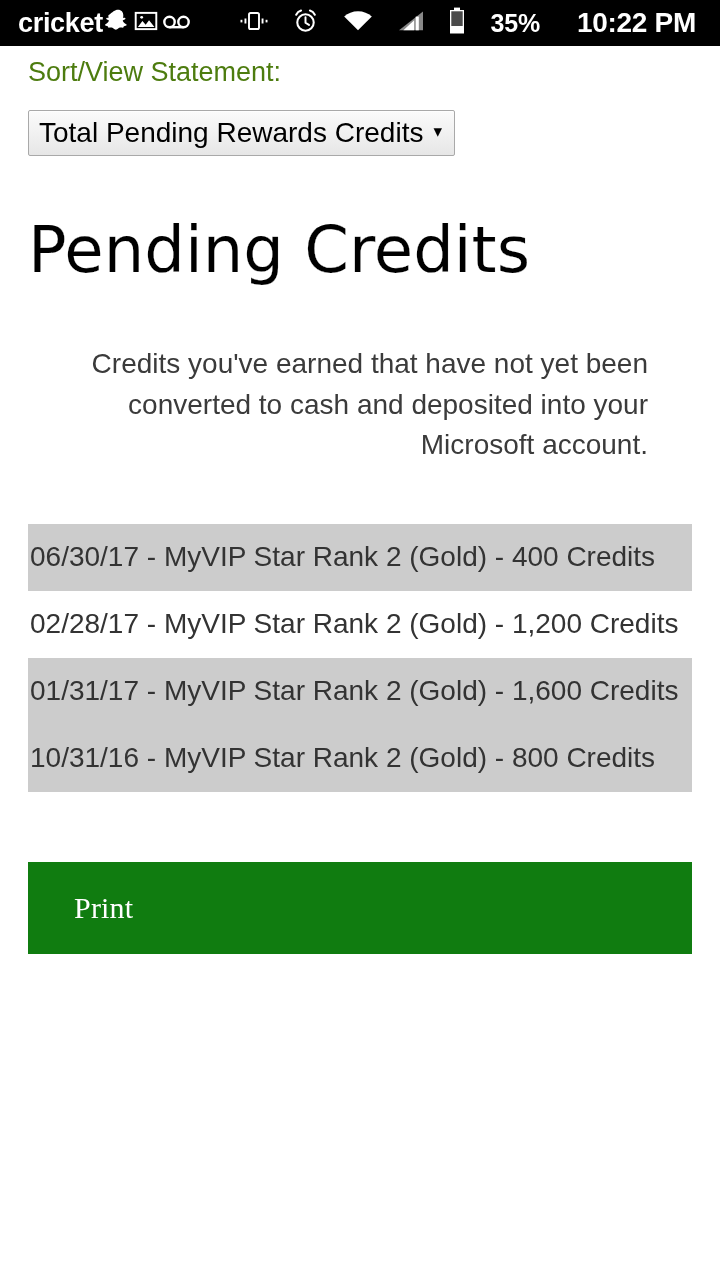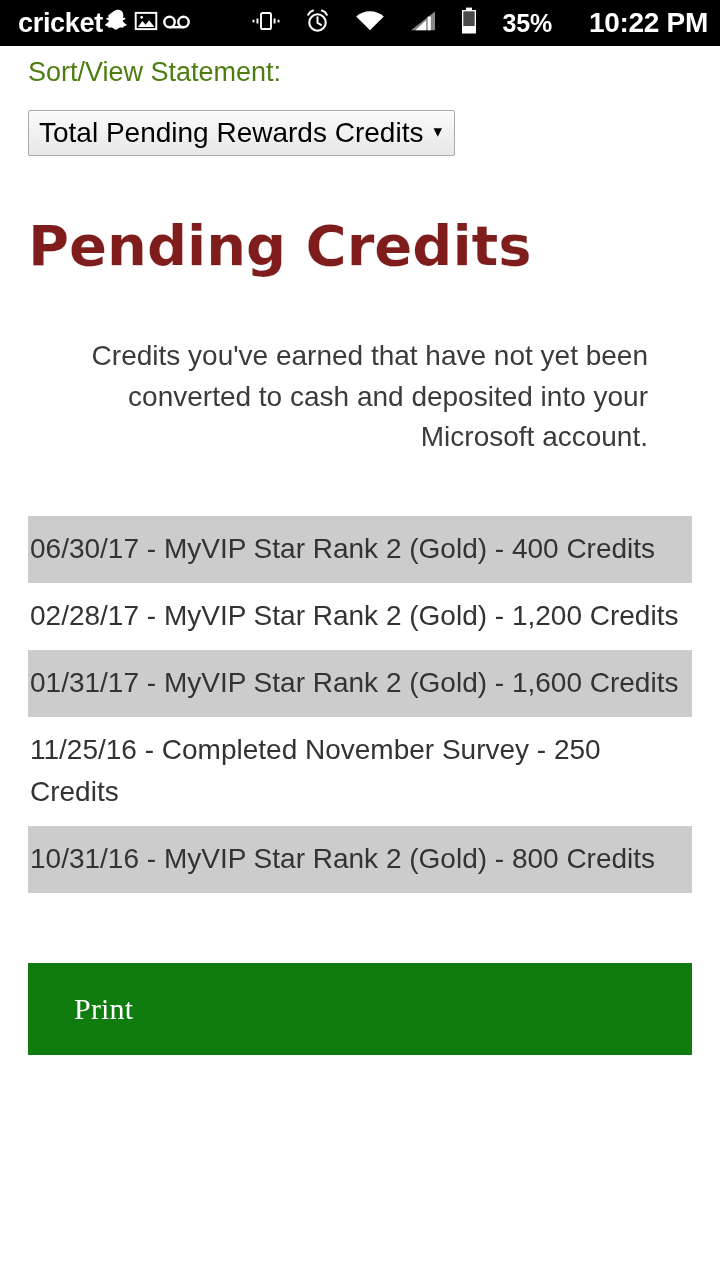--- a/index.html
+++ b/index.html
@@ -45,21 +45,21 @@
     font-size: 25px;
     font-weight: bold;
     letter-spacing: -0.2px;
     margin-left: 2px;
   }
   .clock {
     font-size: 28px;
     font-weight: bold;
     letter-spacing: -0.3px;
     margin-left: 14px;
-    margin-right: 0;
+    margin-right: 12px;
   }
 
   
   #page {
     width: 720px;
     height: 1234px;
     background: #ffffff;
     padding: 0 28px;
     position: relative;
   }
@@ -92,23 +92,23 @@
   #sort-select-value { font-size: 28px; }
   #sort-select-arrow {
     font-size: 17px;
     margin-left: 10px;
     line-height: 1;
     transform: translateY(-1px);
   }
 
   #page-title {
     font-family: "DejaVu Sans", sans-serif;
-    font-weight: 700;
-    font-size: 56px;
-    color: #7f1d1d;
+    font-weight: 400;
+    font-size: 64px;
+    color: #000000;
     letter-spacing: 0px;
     line-height: 1;
     margin-top: 62px;
     -webkit-text-stroke: 0.2px #ffffff;
   }
 
   #page-desc {
     font-size: 28px;
     color: #3b3b3b;
     line-height: 1.46;
@@ -235,18 +235,17 @@
   </div>
 
   <h1 id="page-title">Pending Credits</h1>
 
   <p id="page-desc">Credits you've earned that have not yet been converted to cash and deposited into your Microsoft account.</p>
 
   <div id="credits-list">
       <div class="credit-row alt">06/30/17 - MyVIP Star Rank 2 (Gold) - 400 Credits</div>
       <div class="credit-row">02/28/17 - MyVIP Star Rank 2 (Gold) - 1,200 Credits</div>
       <div class="credit-row alt">01/31/17 - MyVIP Star Rank 2 (Gold) - 1,600 Credits</div>
-      <div class="credit-row">11/25/16 - Completed November Survey - 250 Credits</div>
       <div class="credit-row alt">10/31/16 - MyVIP Star Rank 2 (Gold) - 800 Credits</div>
     </div>
 
   <button id="print-button">Print</button>
 </div>
 
 </body></html>

